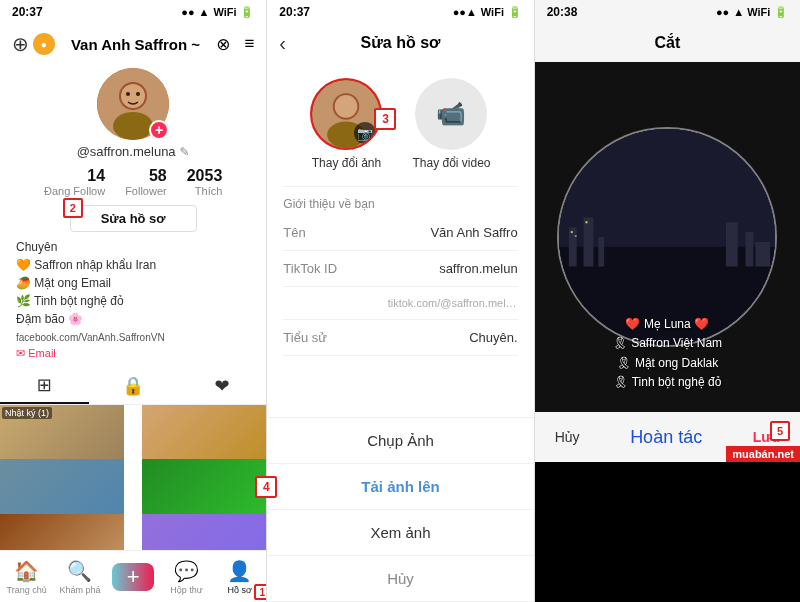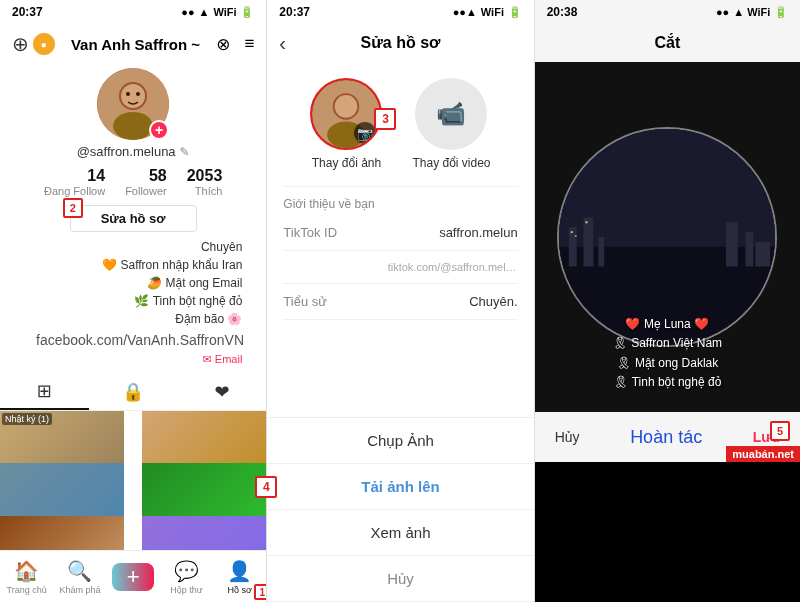--- a/index.html
+++ b/index.html
@@ -109,28 +109,27 @@
       width: 20px; height: 20px;
       background: #fff;
       border: 2px solid #e02020;
       border-radius: 2px;
       color: #e02020;
       font-size: 11px; font-weight: 700;
       display: flex; align-items: center; justify-content: center;
     }
 
     .bio-section {
-      padding: 0 24px;
+      padding: 0 16px;
       font-size: 12px;
       color: #333;
       line-height: 1.5;
-      text-align: right;
-      margin-left: 12px;
-    }
-    .bio-section .bio-link { color: #555; font-size: 14px; }
+      text-align: left;
+    }
+    .bio-section .bio-link { color: #555; font-size: 10px; }
     .bio-section .bio-email { color: #fe2c55; font-size: 11px; }
 
     .p1-tabs {
       display: flex;
       border-bottom: 1px solid #eee;
       margin-top: 6px;
     }
     .p1-tab {
       flex: 1; display: flex; flex-direction: column;
       align-items: center; justify-content: center;
@@ -616,20 +615,24 @@
       </div>
       <span class="photo-label">Thay đổi video</span>
     </div>
   </div>
 
   <div class="p2-divider"></div>
   <div class="p2-section-title">Giới thiệu về bạn</div>
 
   <div class="p2-form">
     <div class="p2-field">
+      <span class="p2-field-label">Tên</span>
+      <span class="p2-field-value">Văn Anh Saffro</span>
+    </div>
+    <div class="p2-field">
       <span class="p2-field-label">TikTok ID</span>
       <span class="p2-field-value">saffron.melun</span>
     </div>
     <div class="p2-field">
       <span class="p2-field-label"></span>
       <span class="p2-field-value" style="color:#aaa;font-size:11px;">tiktok.com/@saffron.melun</span>
     </div>
     <div class="p2-field">
       <span class="p2-field-label">Tiểu sử</span>
       <span class="p2-field-value">Chuyên.</span>

